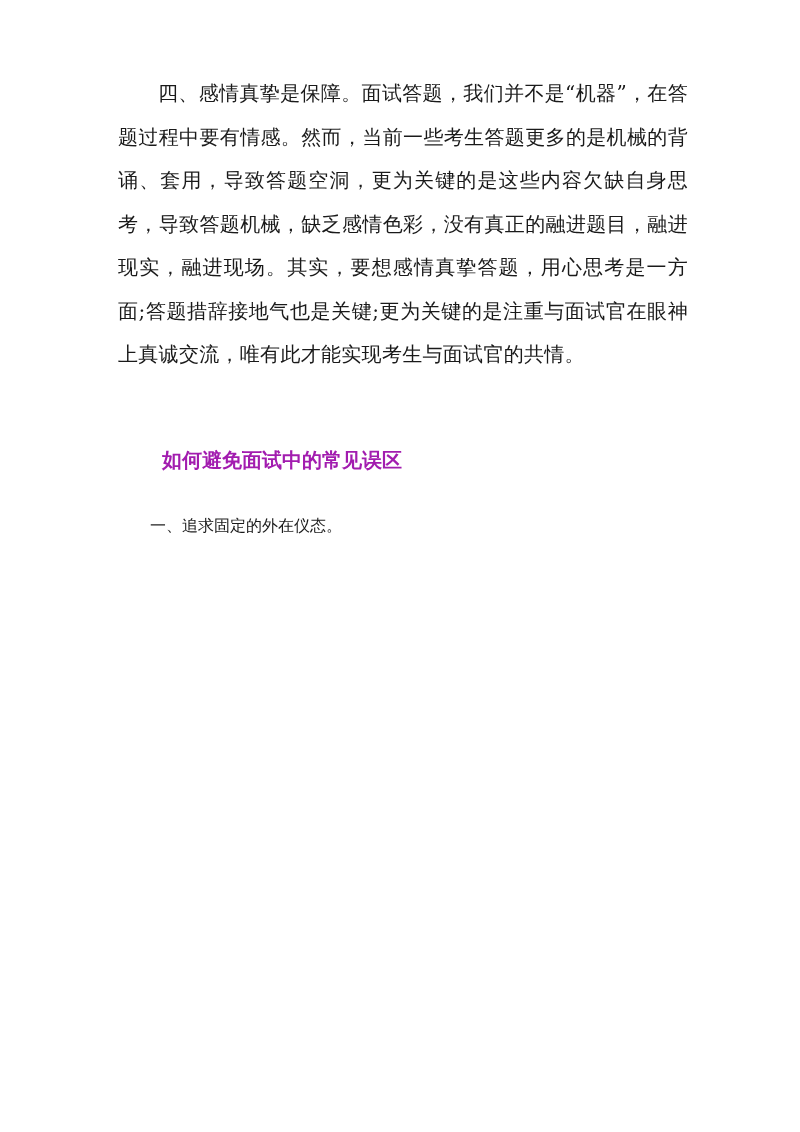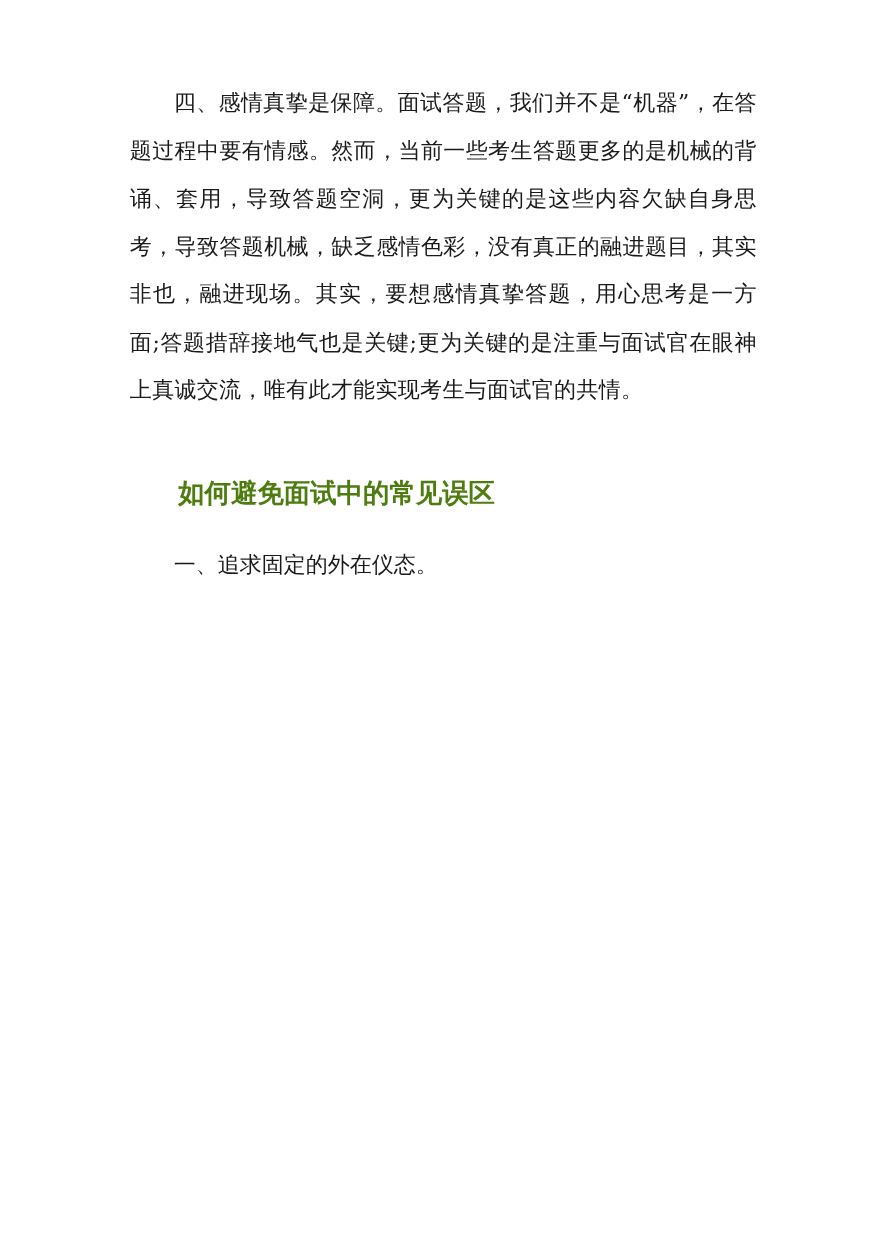--- a/index.html
+++ b/index.html
@@ -3,26 +3,26 @@
 <meta charset="utf-8">
 <style>
   html, body { margin: 0; padding: 0; background: #ffffff; }
   body { width: 800px; height: 1132px; overflow: hidden; position: relative;
          font-family: "DejaVu Serif", "Liberation Serif", serif; color: #1a1a1a; }
   .page { position: absolute; left: 118px; top: 72px; width: 570px; }
   .para { margin: 0; font-size: 20px; line-height: 43.5px; text-align: justify;
           letter-spacing: 0.3px; text-indent: 2em; }
   .para + .para { margin-top: 22px; }
   .gap-large { height: 50px; }
-  .heading { margin: 0; margin-left: 44px; font-size: 24px; line-height: 43.5px;
-             color: #4d7c0f; font-family: "DejaVu Sans", "Liberation Sans", sans-serif; }
-  .item { margin: 22px 0 0 0; font-size: 20px; line-height: 43.5px; text-indent: 2em; }
+  .heading { margin: 12px; margin-left: 44px; font-size: 20px; line-height: 43.5px;
+             color: #a21caf; font-family: "DejaVu Sans", "Liberation Sans", sans-serif; }
+  .item { margin: 22px 0 0 0; font-size: 16px; line-height: 43.5px; text-indent: 2em; }
   .after-item { margin-top: 22px; }
 </style>
 </head>
 <body>
 
 <div class="page">
-  <p class="para">四、感情真挚是保障。面试答题，我们并不是“机器”，在答题过程中要有情感。然而，当前一些考生答题更多的是机械的背诵、套用，导致答题空洞，更为关键的是这些内容欠缺自身思考，导致答题机械，缺乏感情色彩，没有真正的融进题目，其实非也，融进现场。其实，要想感情真挚答题，用心思考是一方面;答题措辞接地气也是关键;更为关键的是注重与面试官在眼神上真诚交流，唯有此才能实现考生与面试官的共情。</p>
+  <p class="para">四、感情真挚是保障。面试答题，我们并不是“机器”，在答题过程中要有情感。然而，当前一些考生答题更多的是机械的背诵、套用，导致答题空洞，更为关键的是这些内容欠缺自身思考，导致答题机械，缺乏感情色彩，没有真正的融进题目，融进现实，融进现场。其实，要想感情真挚答题，用心思考是一方面;答题措辞接地气也是关键;更为关键的是注重与面试官在眼神上真诚交流，唯有此才能实现考生与面试官的共情。</p>
   <div class="gap-large"></div>
   <h2 class="heading">如何避免面试中的常见误区</h2>
   <p class="item">一、追求固定的外在仪态。</p>
 </div>
 
 </body></html>

